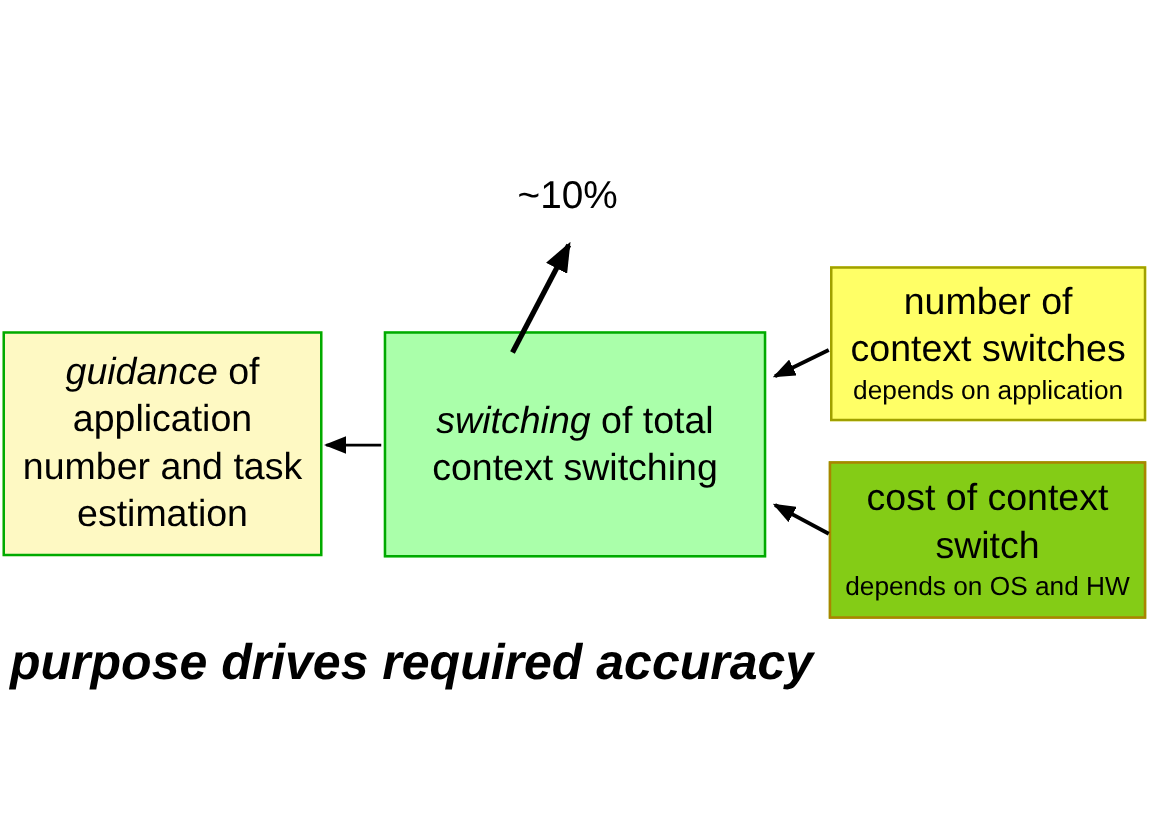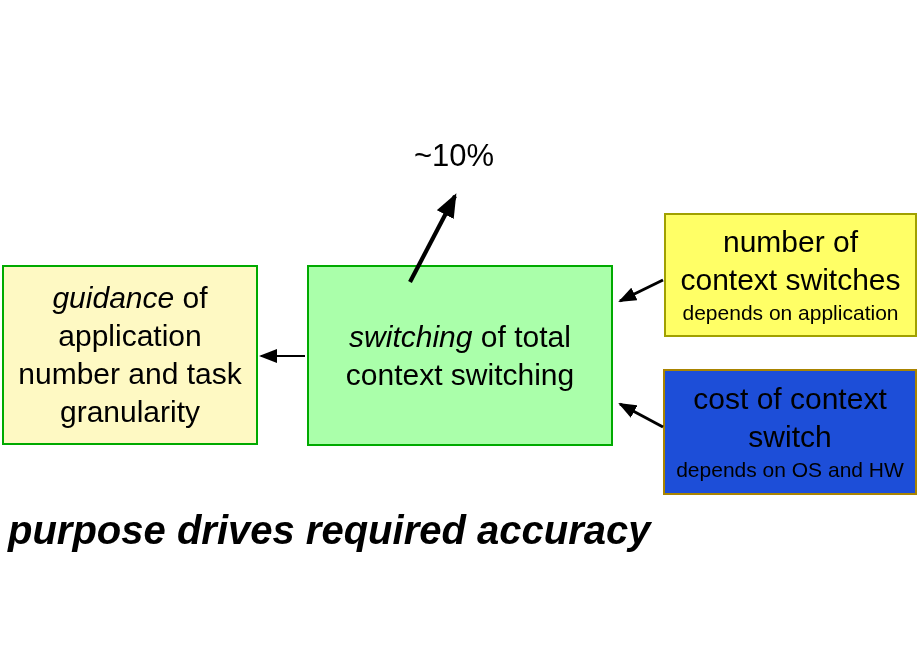--- a/index.html
+++ b/index.html
@@ -45,21 +45,21 @@
   #estimation-box {
     left: 307px; top: 246px; width: 306px; height: 181px;
     background: #aaffaa; border: 2px solid #00aa00;
   }
   #switches-box {
     left: 664px; top: 194px; width: 253px; height: 124px;
     background: #ffff66; border: 2px solid #a0a000;
   }
   #cost-box {
     left: 663px; top: 350px; width: 254px; height: 126px;
-    background: #1d4ed8; border: 2px solid #aa8400;
+    background: #84cc16; border: 2px solid #aa8400;
   }
 
   #percent-label {
     position: absolute;
     left: 414px; top: 120px;
     font-size: 31px;
     line-height: 34px;
     white-space: nowrap;
     z-index: 2;
   }
@@ -85,21 +85,21 @@
 <body>
 
 <div id="slide">
 
   <div id="percent-label">~10%</div>
 
   <div class="box" id="guidance-box">
     <div class="bigline"><span class="em-italic">guidance</span><span> of</span></div>
     <div class="bigline">application</div>
     <div class="bigline">number and task</div>
-    <div class="bigline">granularity</div>
+    <div class="bigline">estimation</div>
   </div>
 
   <div class="box" id="estimation-box">
     <div class="bigline"><span class="em-italic">switching</span><span> of total</span></div>
     <div class="bigline">context switching</div>
   </div>
 
   <div class="box" id="switches-box">
     <div class="bigline">number of</div>
     <div class="bigline">context switches</div>

